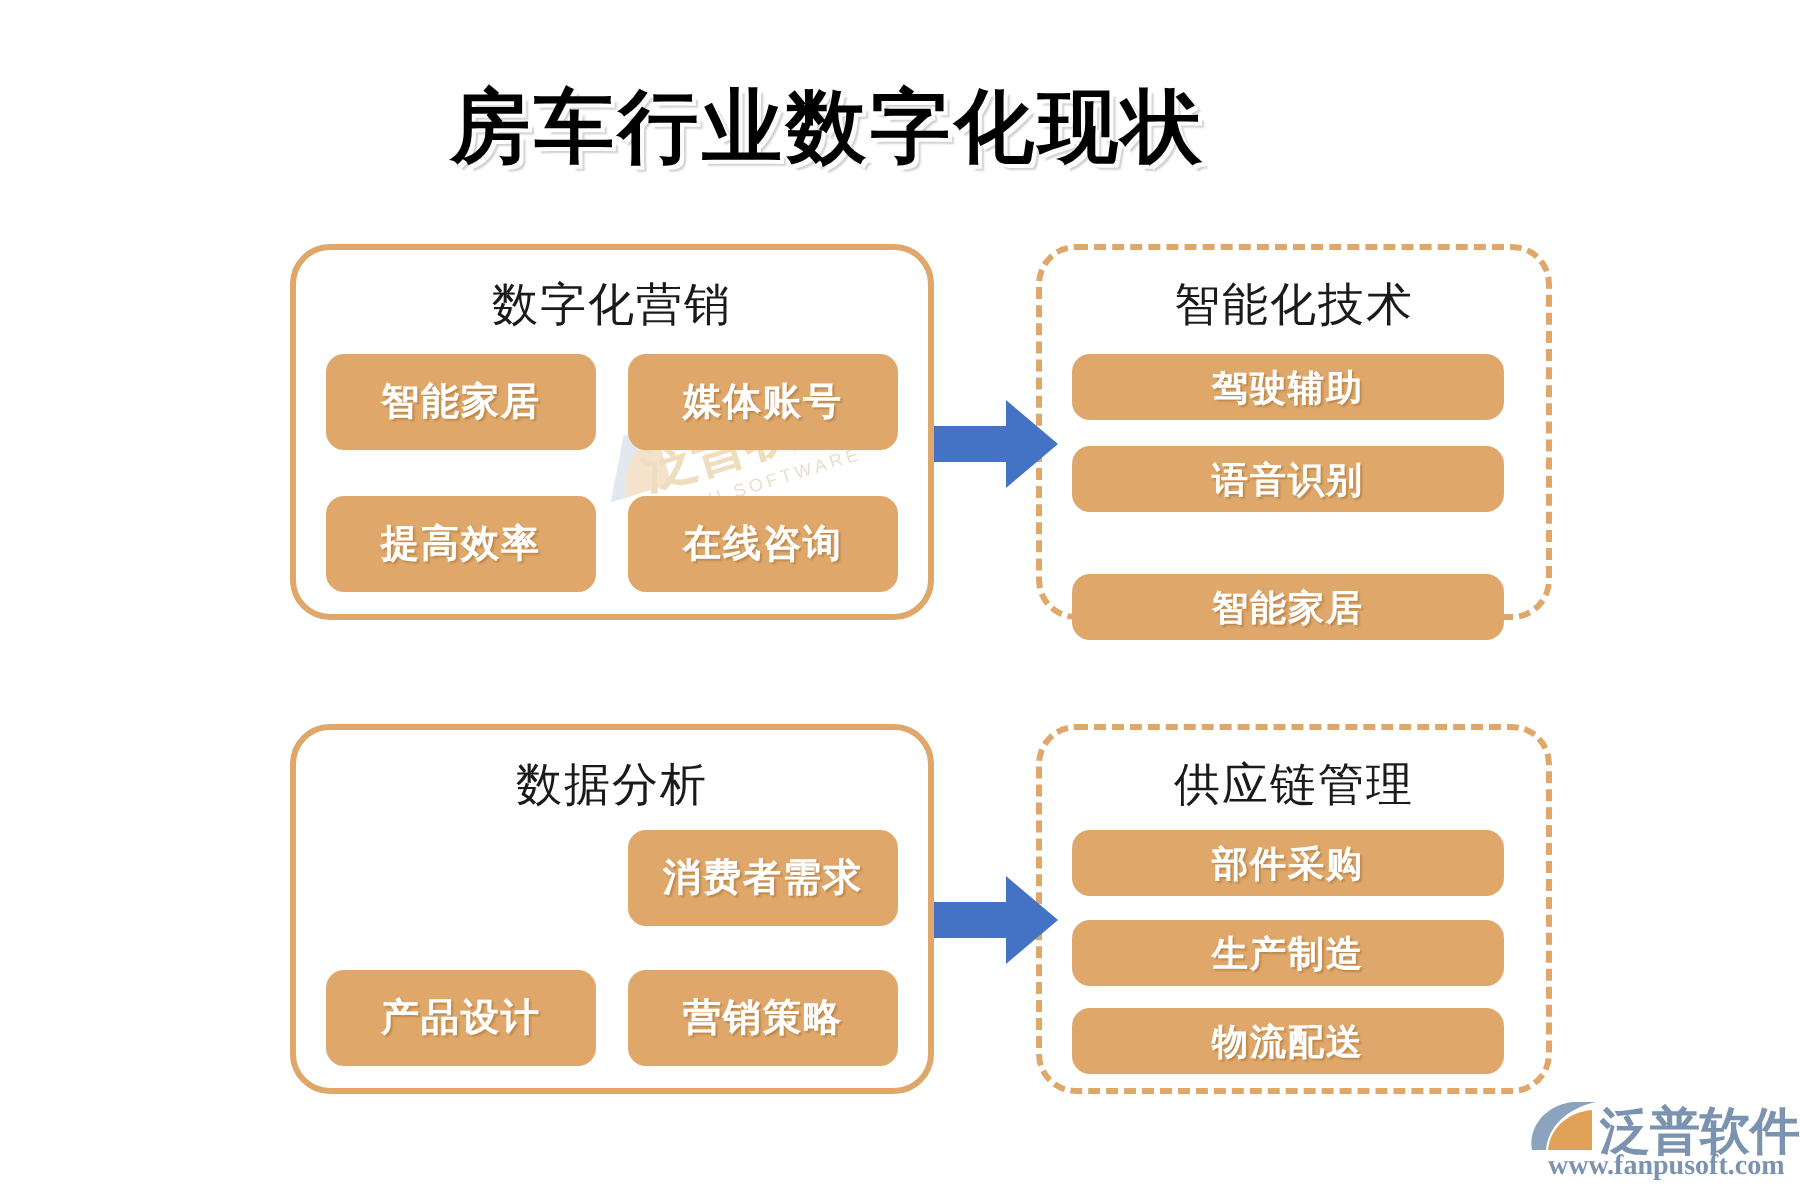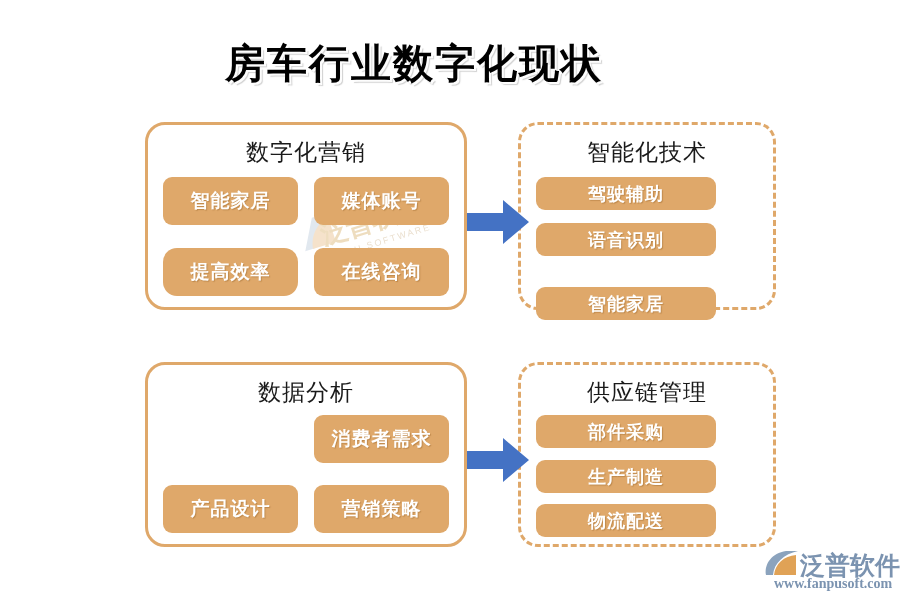--- a/index.html
+++ b/index.html
@@ -121,21 +121,21 @@
     align-items: center;
     justify-content: center;
     letter-spacing: 1px;
     text-shadow: 1px 1px 1px rgba(150,100,40,0.45);
     white-space: nowrap;
   }
 
   
   .chip.grid { width: 135px; height: 48px; }
   
-  .chip.stack { width: 180px; height: 33px; font-size: 18px; }
+  .chip.stack { width: 216px; height: 33px; font-size: 18px; }
 
   
   .arrow {
     position: absolute;
     width: 62px;
     height: 44px;
   }
 
   
   .logo {
@@ -188,21 +188,21 @@
       <path d="M14 34 C16 20 26 10 38 9 L38 34 Z" fill="#e0a256"></path>
     </svg>
     <div class="wm-cn">泛普软件</div>
     <div class="wm-en">FANPU SOFTWARE</div>
   </div>
 
   <div class="group solid" style="left:145px; top:122px; width:322px; height:188px;">
     <div class="group-title">数字化营销</div>
     <div class="chip grid" style="left:15px;  top:52px;">智能家居</div>
     <div class="chip grid" style="left:166px; top:52px;">媒体账号</div>
-    <div class="chip grid" style="left:15px;  top:123px;border-radius:14px;">提高效率</div>
+    <div class="chip grid" style="left:15px;  top:123px;">提高效率</div>
     <div class="chip grid" style="left:166px; top:123px;">在线咨询</div>
   </div>
 
   <div class="group dashed" style="left:518px; top:122px; width:258px; height:188px;">
     <div class="group-title">智能化技术</div>
     <div class="chip stack" style="left:15px; top:52px;">驾驶辅助</div>
     <div class="chip stack" style="left:15px; top:98px;">语音识别</div>
     <div class="chip stack" style="left:15px; top:142px;margin-top:20px;">智能家居</div>
   </div>
 

